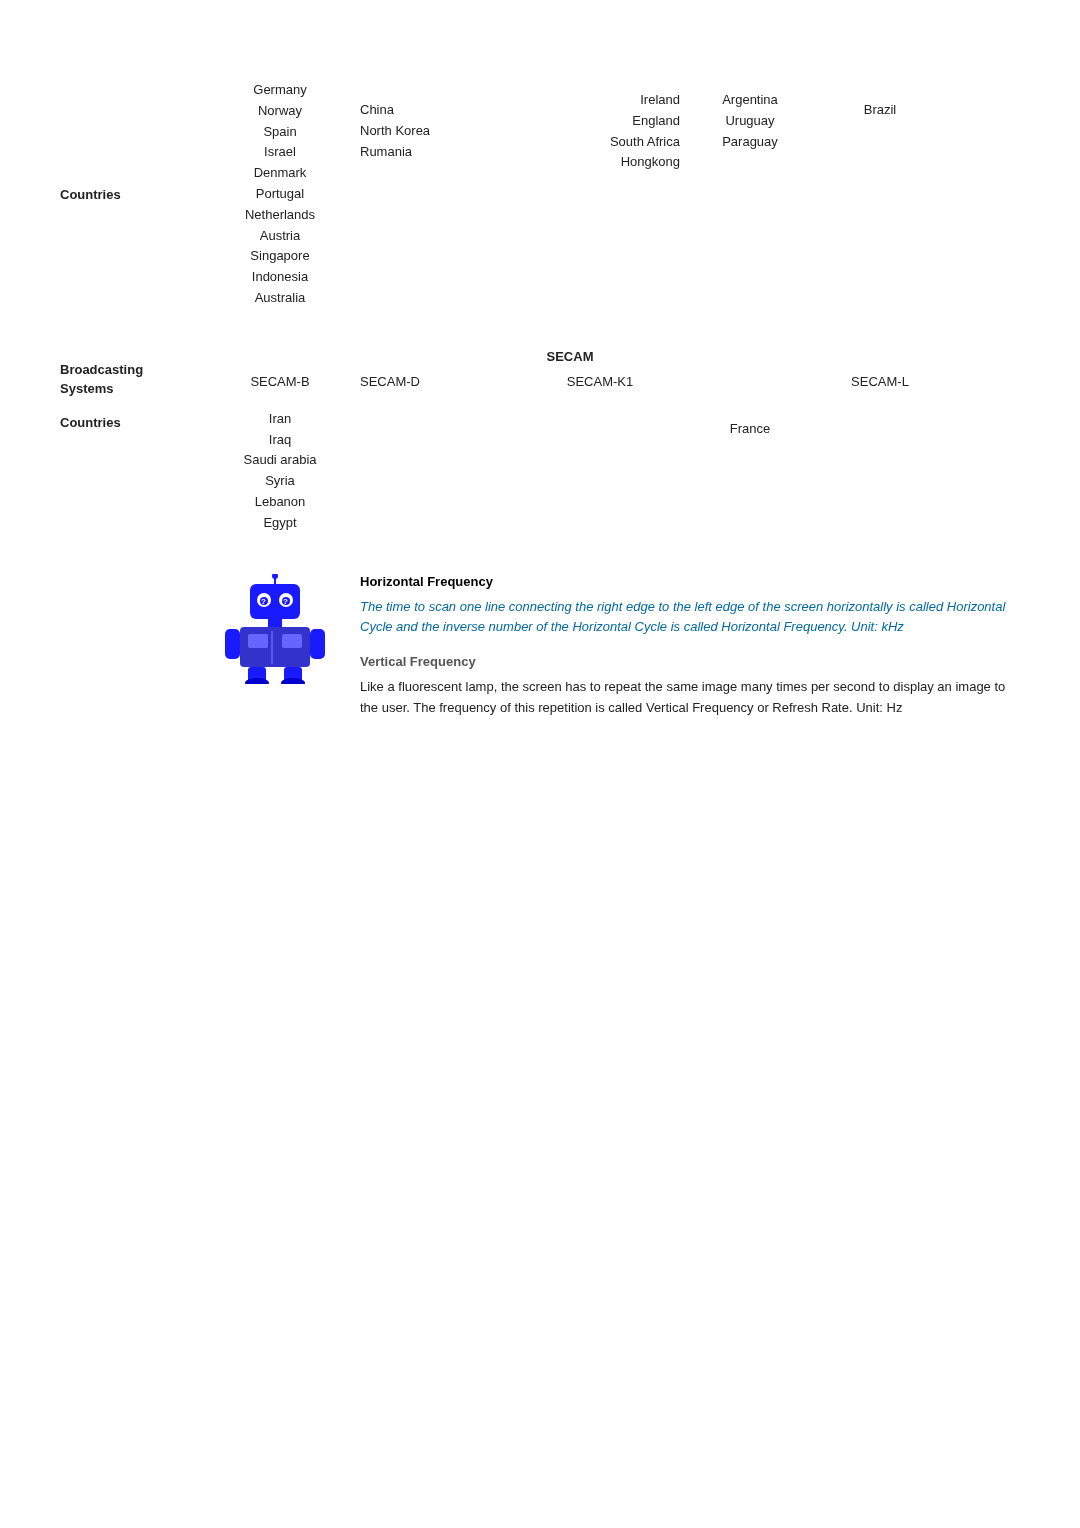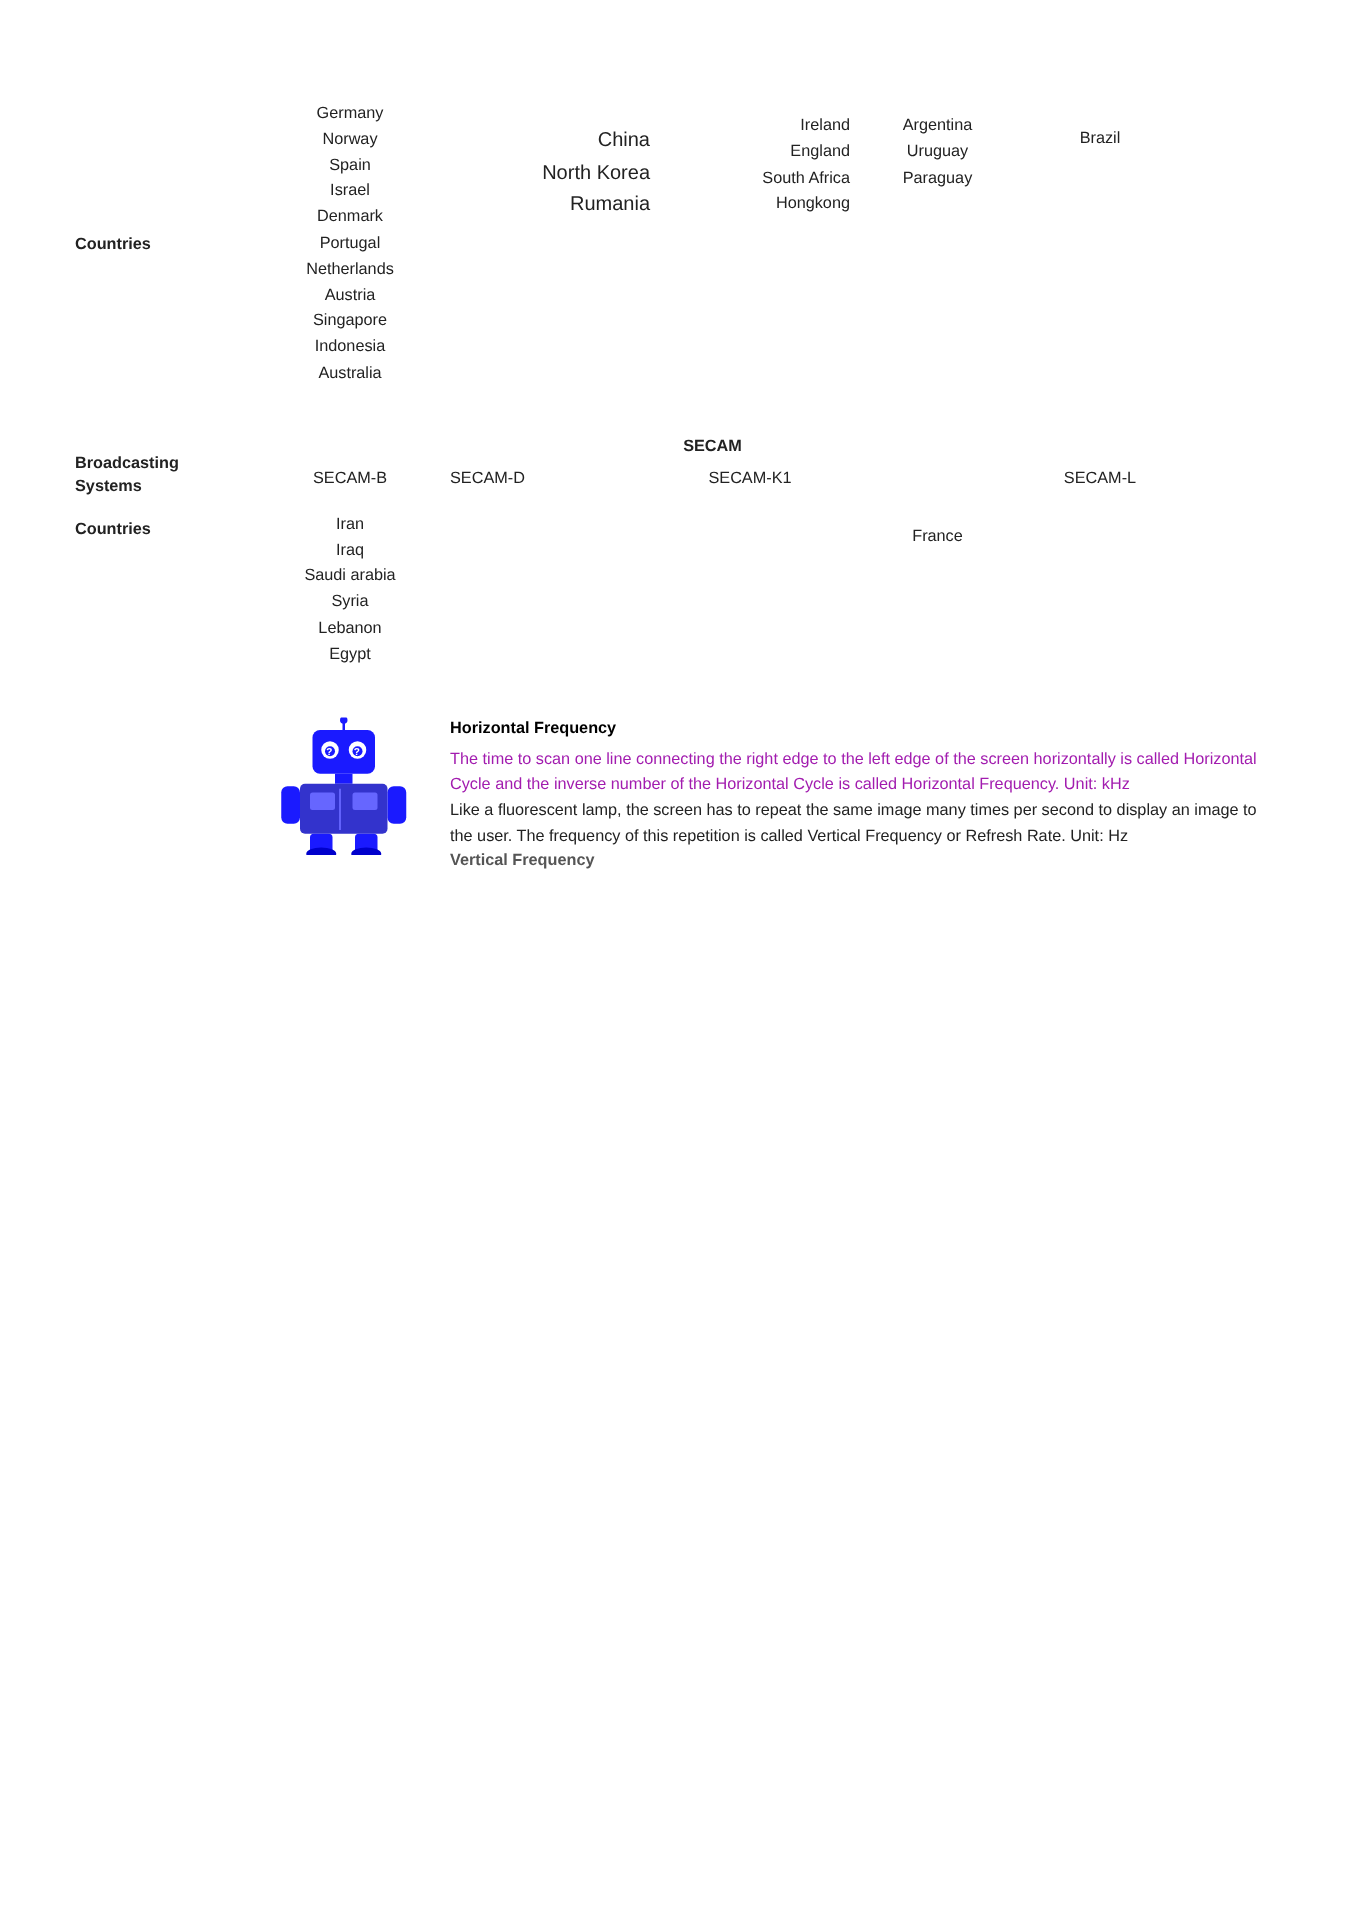--- a/index.html
+++ b/index.html
@@ -24,21 +24,21 @@
 Norway
 Spain
 Israel
 Denmark
 Portugal
 Netherlands
 Austria
 Singapore
 Indonesia
 Australia</div>
-  <div style="text-align:right; font-size:16px; line-height:1.6; white-space:pre-line; padding-top:20px;">China
+  <div style="text-align:left; font-size:13px; line-height:1.6; white-space:pre-line; padding-top:20px;">China
 North Korea
 Rumania</div>
   <div style="text-align:right; font-size:13px; line-height:1.6; white-space:pre-line; padding-top:10px;">Ireland
 England
 South Africa
 Hongkong</div>
   <div style="text-align:center; font-size:13px; line-height:1.6; white-space:pre-line; padding-top:10px;">Argentina
 Uruguay
 Paraguay</div>
   <div style="text-align:center; font-size:13px; line-height:1.6; padding-top:20px;">Brazil</div>
@@ -111,17 +111,17 @@
 
       <ellipse cx="37" cy="109" rx="12" ry="5" fill="#0000cc"></ellipse>
       <ellipse cx="73" cy="109" rx="12" ry="5" fill="#0000cc"></ellipse>
 
       <line x1="52" y1="57" x2="52" y2="90" stroke="#6666ff" stroke-width="1.5"></line>
     </svg>
   </div>
 
   <div style="flex:1;">
     <div style="font-weight:bold; font-size:13px; color:#000000; margin-bottom:8px;">Horizontal Frequency</div>
-    <div style="font-size:13px; line-height:1.6; color:#a21caf; ">The time to scan one line connecting the right edge to the left edge of the screen horizontally is called Horizontal Cycle and the inverse number of the Horizontal Cycle is called Horizontal Frequency. Unit: kHz</div>
+    <div style="font-size:13px; line-height:1.6; color:#0369a1; margin-bottom:16px;font-style:italic;">The time to scan one line connecting the right edge to the left edge of the screen horizontally is called Horizontal Cycle and the inverse number of the Horizontal Cycle is called Horizontal Frequency. Unit: kHz</div>
+    <div style="font-weight:bold; font-size:13px; color:#555; margin-bottom:8px;">Vertical Frequency</div>
     <div style="font-size:13px; line-height:1.6; color:#222;">Like a fluorescent lamp, the screen has to repeat the same image many times per second to display an image to the user. The frequency of this repetition is called Vertical Frequency or Refresh Rate. Unit: Hz</div>
-    <div style="font-weight:bold; font-size:13px; color:#555; margin-bottom:8px;">Vertical Frequency</div>
   </div>
 </div>
 
 </body></html>

